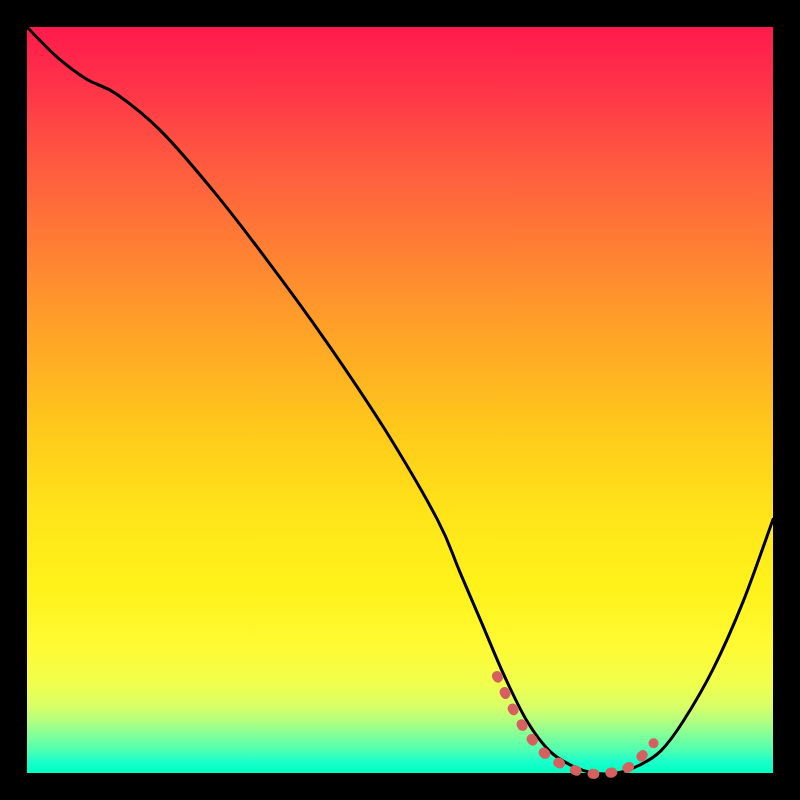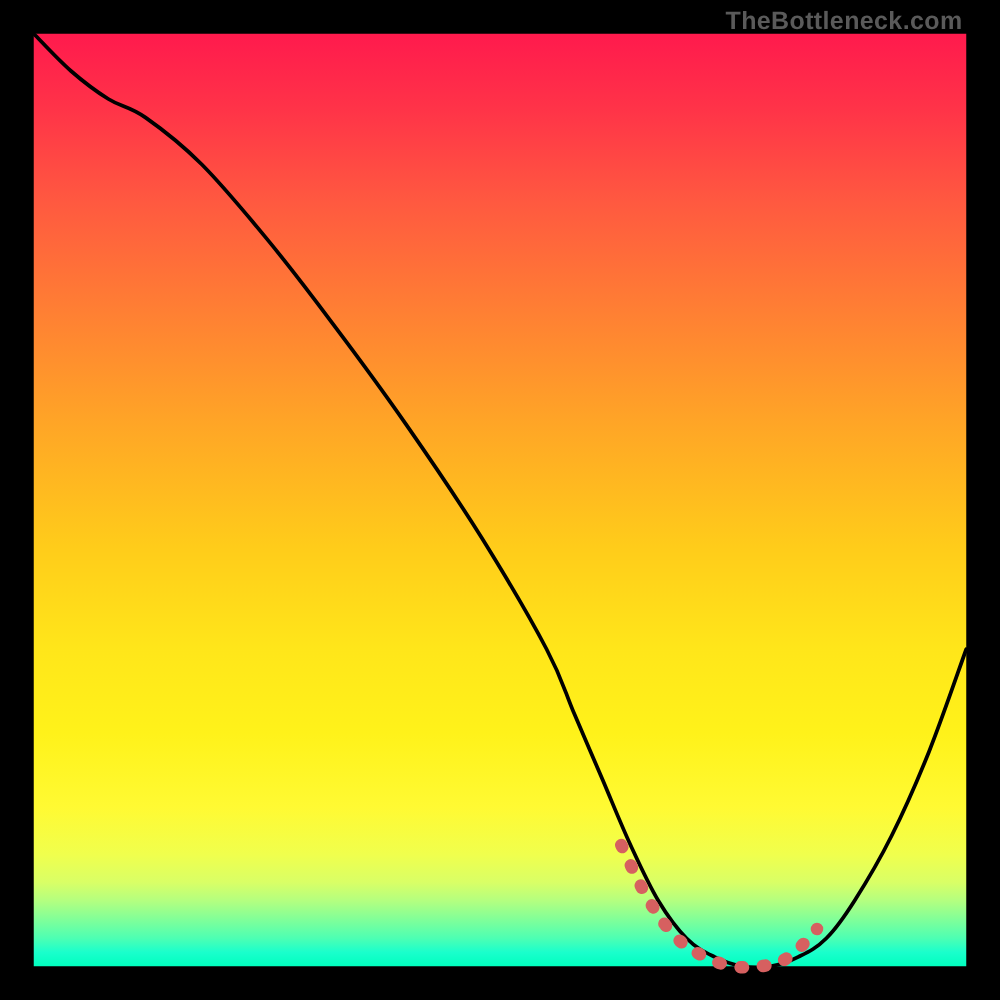--- a/index.html
+++ b/index.html
@@ -53,14 +53,13 @@
 <div class="container">
   <div class="plot-area"></div>
 
   <svg class="curve" viewBox="0 0 746 746">
 
     <path id="main-curve" fill="none" stroke="#000" stroke-width="3" stroke-linecap="round" d="M 0.0 0.0 C 5.4 5.4, 19.1 20.4, 29.8 29.8 C 40.6 39.2, 48.9 45.5, 59.7 52.2 C 70.4 58.9, 76.1 57.7, 89.5 67.1 C 102.9 76.5, 116.8 87.0, 134.3 104.4 C 151.7 121.9, 167.7 141.3, 186.5 164.1 C 205.3 186.9, 218.6 204.4, 238.7 231.3 C 258.9 258.1, 276.9 282.4, 298.4 313.3 C 319.9 344.2, 337.9 370.6, 358.1 402.8 C 378.2 435.1, 396.9 466.8, 410.3 492.4 C 423.7 517.9, 424.6 525.8, 432.7 544.6 C 440.7 563.4, 447.0 578.0, 455.1 596.8 C 463.1 615.6, 469.4 631.6, 477.4 649.0 C 485.5 666.5, 491.8 680.4, 499.8 693.8 C 507.9 707.2, 514.1 715.6, 522.2 723.6 C 530.3 731.7, 536.5 734.5, 544.6 738.5 C 552.6 742.6, 558.9 744.7, 567.0 746.0 C 575.0 747.3, 581.3 747.3, 589.3 746.0 C 597.4 744.7, 603.7 742.6, 611.7 738.5 C 619.8 734.5, 626.0 731.7, 634.1 723.6 C 642.2 715.6, 647.1 708.6, 656.5 693.8 C 665.9 679.0, 675.6 663.0, 686.3 641.6 C 697.1 620.1, 705.4 601.3, 716.2 574.4 C 726.9 547.6, 740.6 507.1, 746.0 492.4"></path>
 
     <path id="highlight-curve" fill="none" stroke="#d66060" stroke-width="10" stroke-linecap="round" stroke-dasharray="2 16" d="M 470.0 649.0 C 474.0 657.1, 484.3 680.4, 492.4 693.8 C 500.4 707.2, 506.7 715.6, 514.7 723.6 C 522.8 731.7, 529.1 734.5, 537.1 738.5 C 545.2 742.6, 551.4 744.7, 559.5 746.0 C 567.6 747.3, 573.8 747.3, 581.9 746.0 C 589.9 744.7, 596.2 743.9, 604.3 738.5 C 612.3 733.2, 622.6 720.2, 626.6 716.2"></path>
   </svg>
 
-  <div class="watermark">TheBottleneck.com</div>
 </div>
 
 </body></html>

